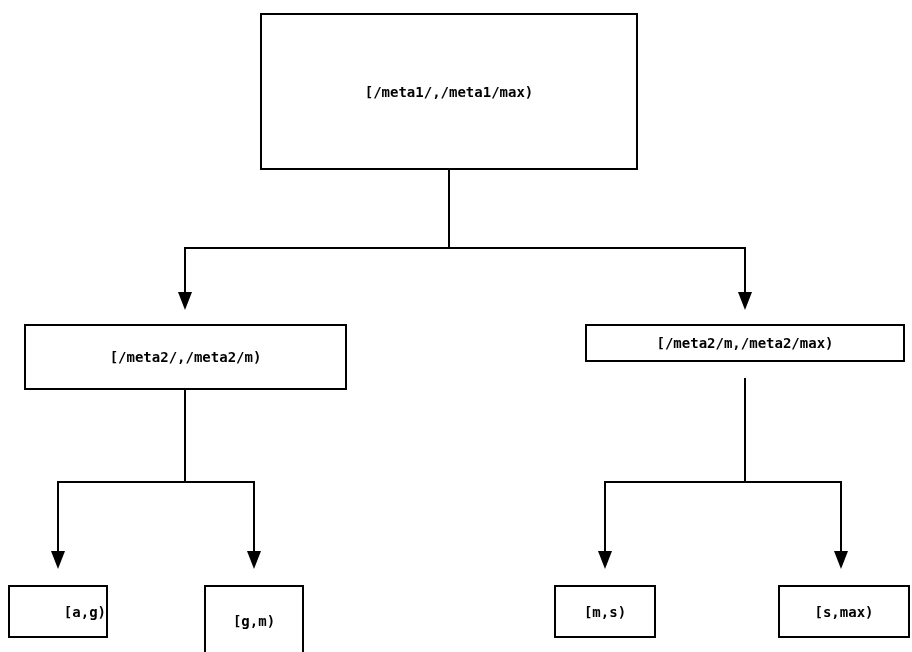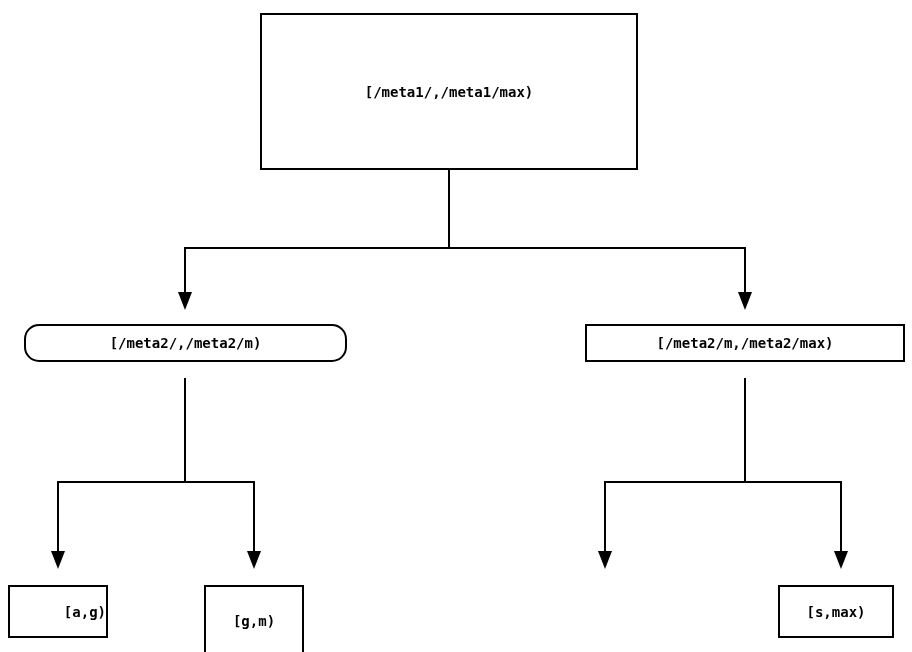--- a/index.html
+++ b/index.html
@@ -43,26 +43,26 @@
     justify-content: center;
     border: 2px solid var(--line);
     background: var(--bg);
     color: var(--text);
     font-size: 14px;
     font-weight: bold;
     white-space: nowrap;
     line-height: 1;
   }
   .node-root  { left: 260px; top: 13px;  width: 378px; height: 157px; }
-  .node-l     { left: 24px;  top: 324px; width: 323px; height: 38px; border-radius: 15px; }
+  .node-l     { left: 24px;  top: 324px; width: 323px; height: 66px; }
   .node-r     { left: 585px; top: 324px; width: 320px; height: 38px; }
   .node-ll    { left: 8px;   top: 585px; width: 100px; height: 53px; justify-content: flex-end; }
   .node-lr    { left: 204px; top: 585px; width: 100px; height: 71px; }
   .node-rl    { left: 554px; top: 585px; width: 102px; height: 53px; }
-  .node-rr    { left: 778px; top: 585px; width: 116px; height: 53px; }
+  .node-rr    { left: 778px; top: 585px; width: 132px; height: 53px; }
 </style>
 </head>
 <body>
 
 <div class="canvas">
 
   <svg class="edges-svg" viewBox="0 0 912 652" xmlns="http://www.w3.org/2000/svg">
 
     <g>
       <line x1="449" y1="170" x2="449" y2="248"></line>
@@ -123,18 +123,21 @@
   </div>
 
   <div class="node node-ll">
     <span>[a,g)</span>
   </div>
 
   <div class="node node-lr">
     <span>[g,m)</span>
   </div>
 
+  <div class="node node-rl">
+    <span>[m,s)</span>
+  </div>
 
   <div class="node node-rr">
     <span>[s,max)</span>
   </div>
 
 </div>
 
 </body></html>

